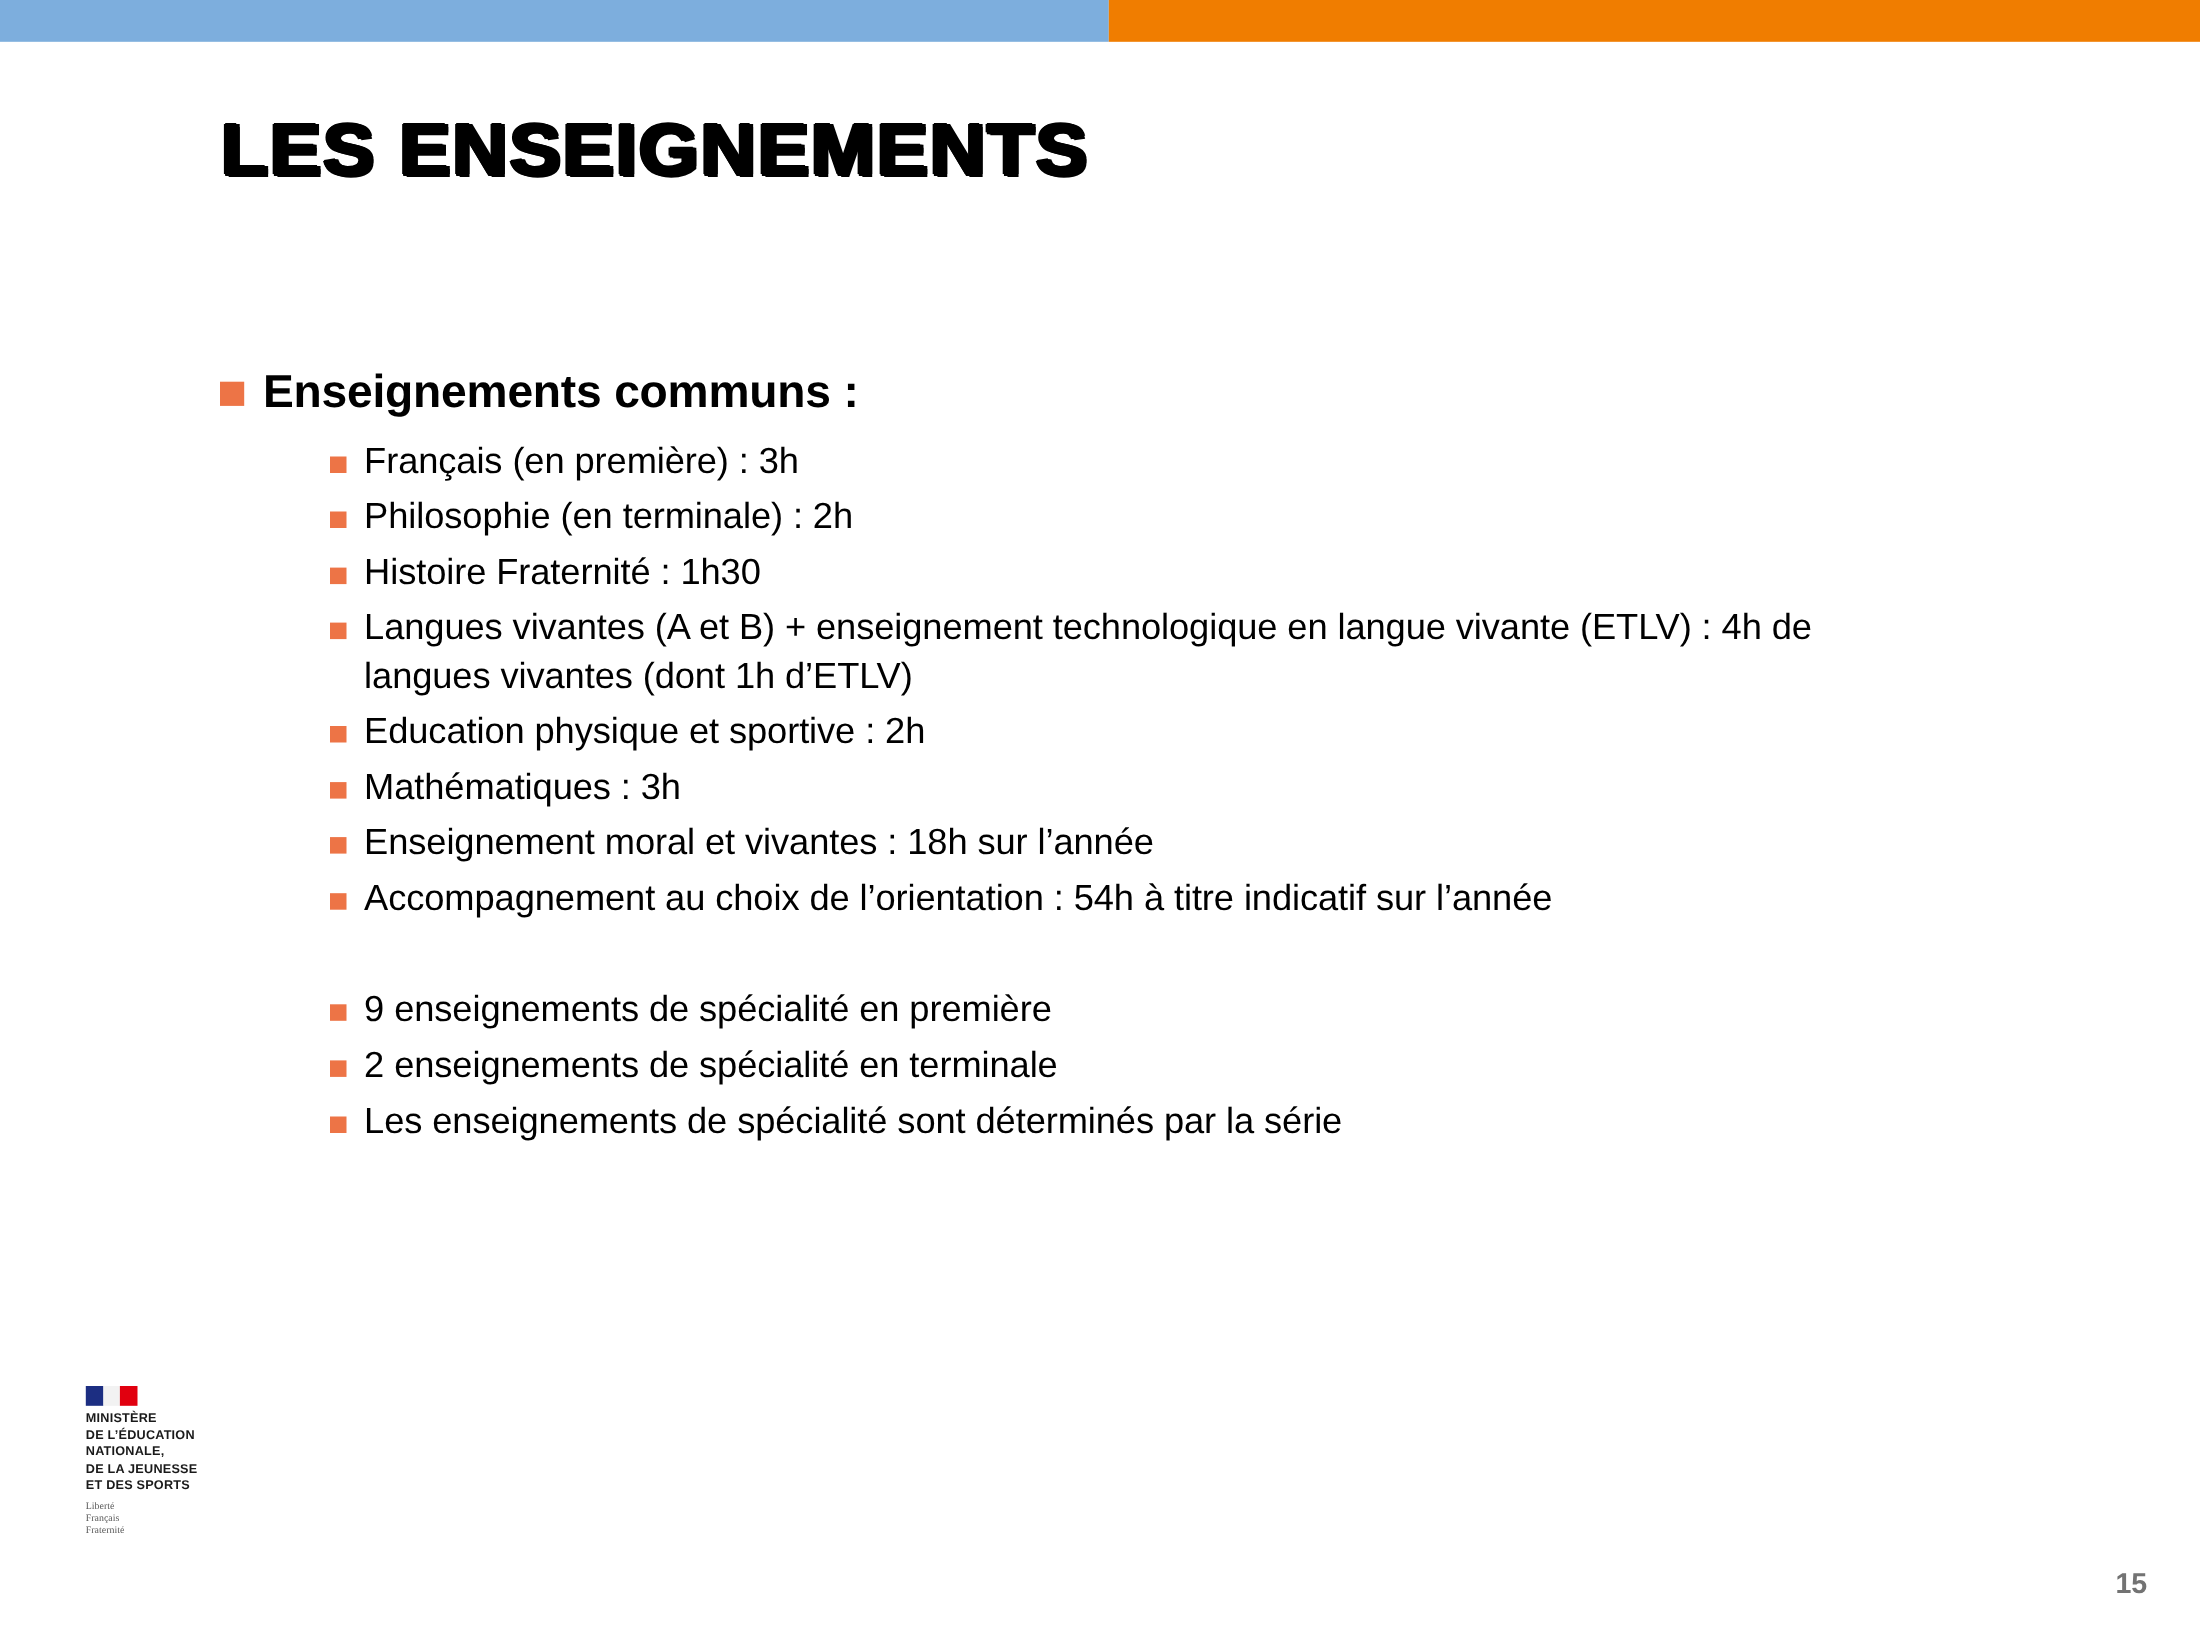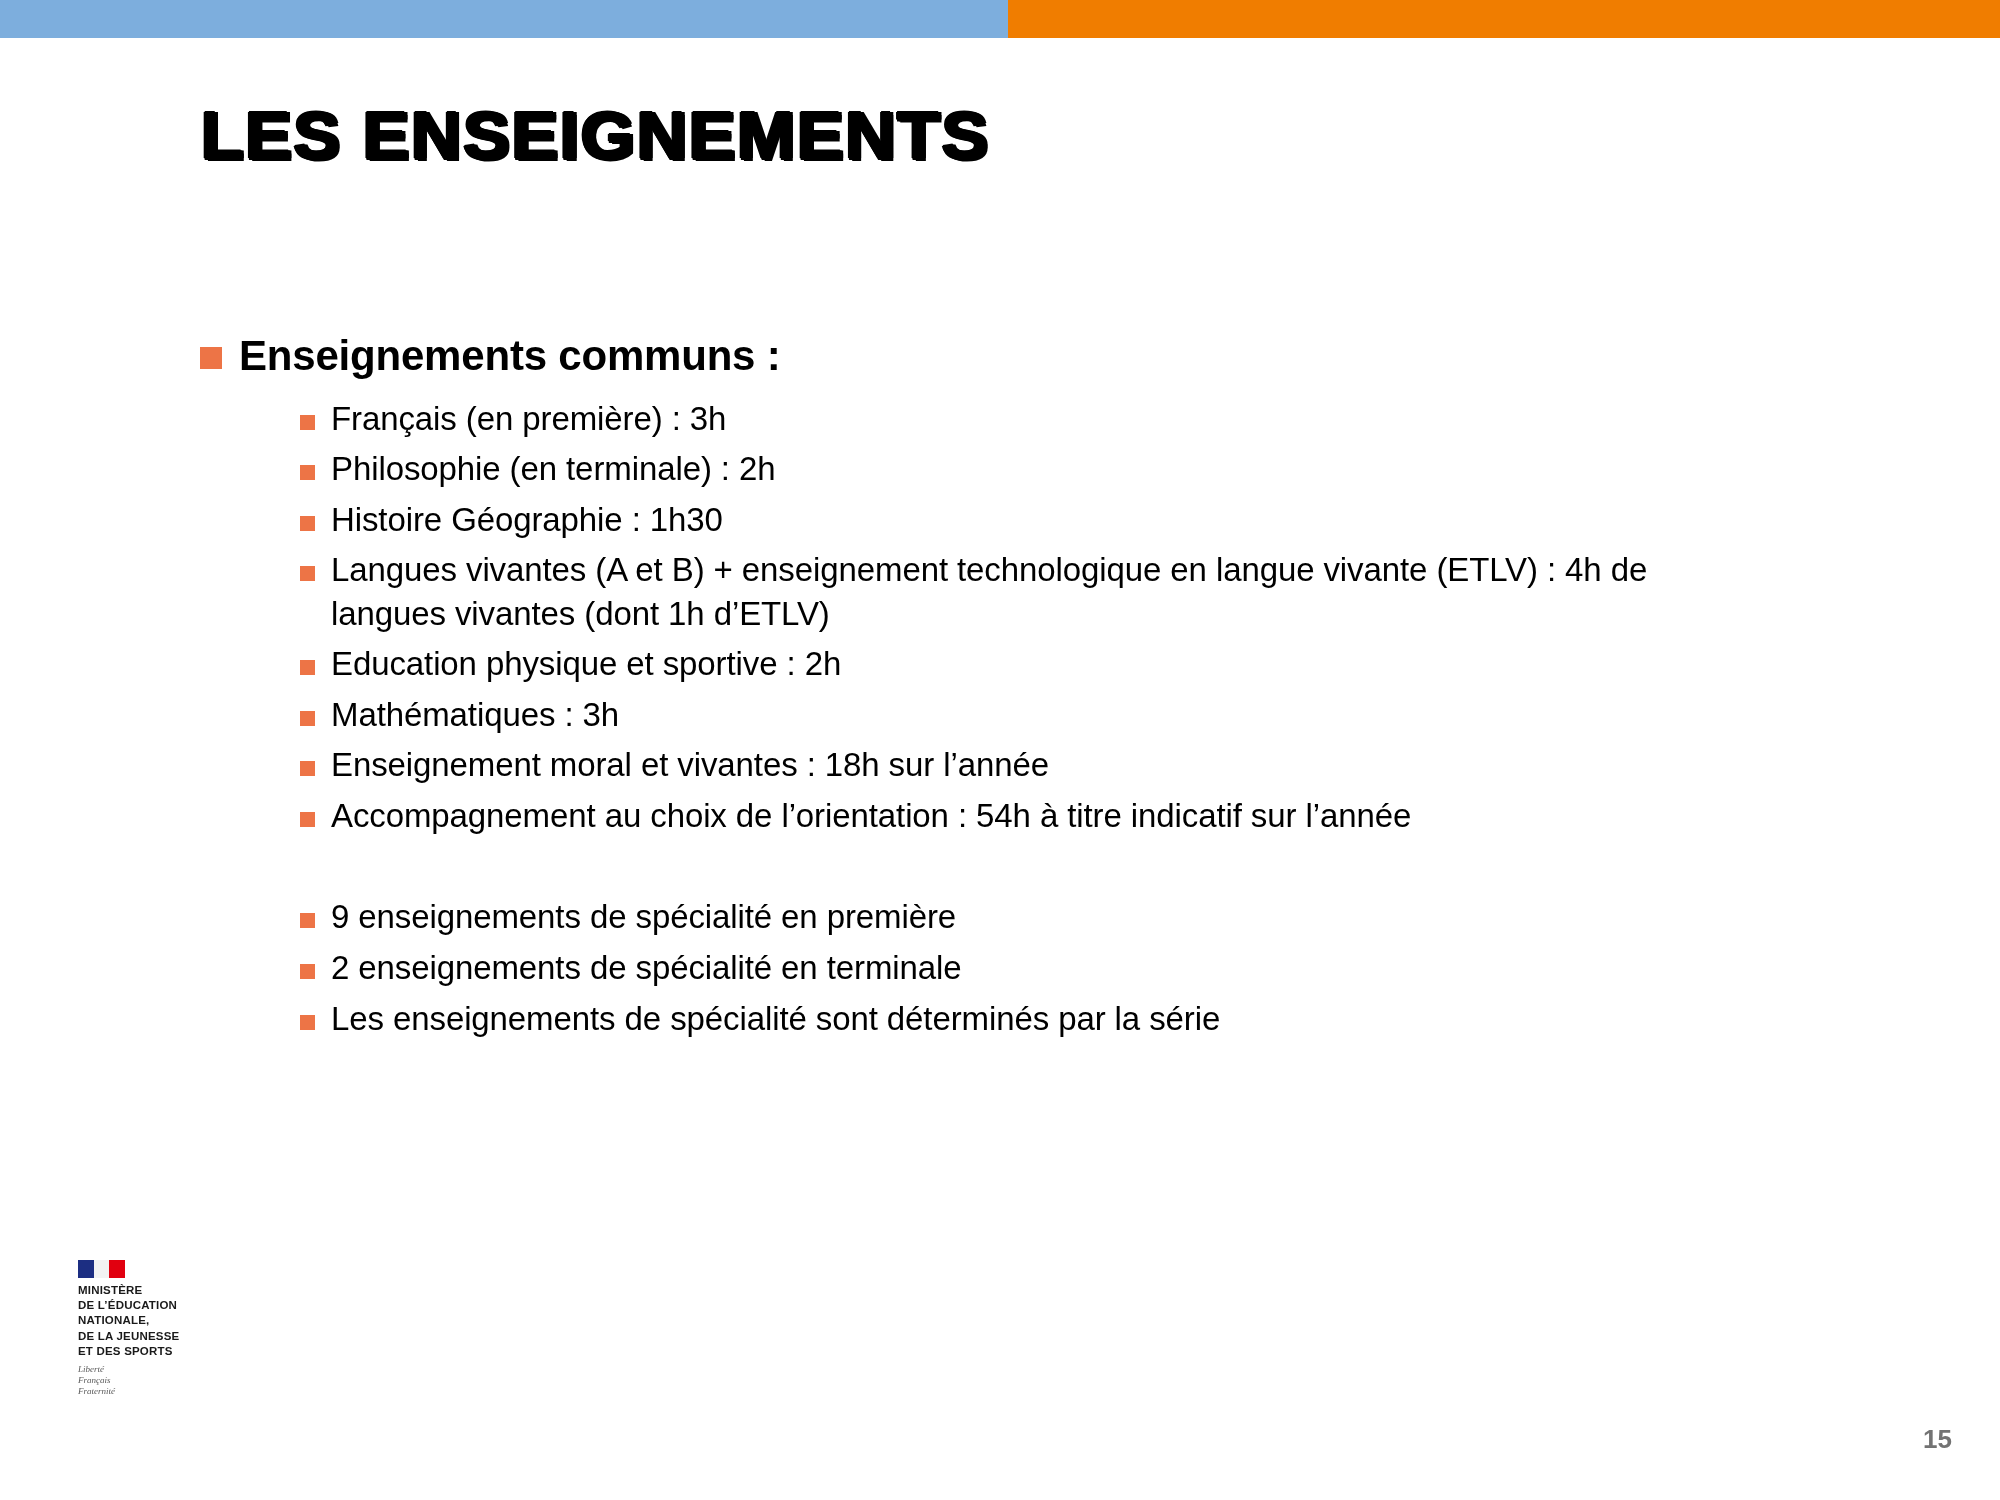--- a/index.html
+++ b/index.html
@@ -135,21 +135,20 @@
     font-family: "Liberation Sans", sans-serif;
     font-weight: 700;
     font-size: 11.5px;
     line-height: 1.32;
     color: #1a1a1a;
     letter-spacing: 0.2px;
   }
   .logo-motto {
     margin-top: 5px;
     font-family: "Liberation Serif", serif;
-    font-style: italic;
     font-size: 9px;
     line-height: 1.25;
     color: #5a5a5a;
   }
 
   .page-number {
     position: absolute;
     right: 48px;
     top: 1424px;
     font-size: 26px;
@@ -177,21 +176,21 @@
     <div class="lvl2">
       <span class="sq"></span>
       <span class="txt">Français (en première) : 3h</span>
     </div>
     <div class="lvl2">
       <span class="sq"></span>
       <span class="txt">Philosophie (en terminale) : 2h</span>
     </div>
     <div class="lvl2">
       <span class="sq"></span>
-      <span class="txt">Histoire Géographie : 1h30</span>
+      <span class="txt">Histoire Fraternité : 1h30</span>
     </div>
     <div class="lvl2">
       <span class="sq"></span>
       <span class="txt">Langues vivantes (A et B) + enseignement technologique en langue vivante (ETLV) : 4h de langues vivantes (dont 1h d’ETLV)</span>
     </div>
     <div class="lvl2">
       <span class="sq"></span>
       <span class="txt">Education physique et sportive : 2h</span>
     </div>
     <div class="lvl2">

